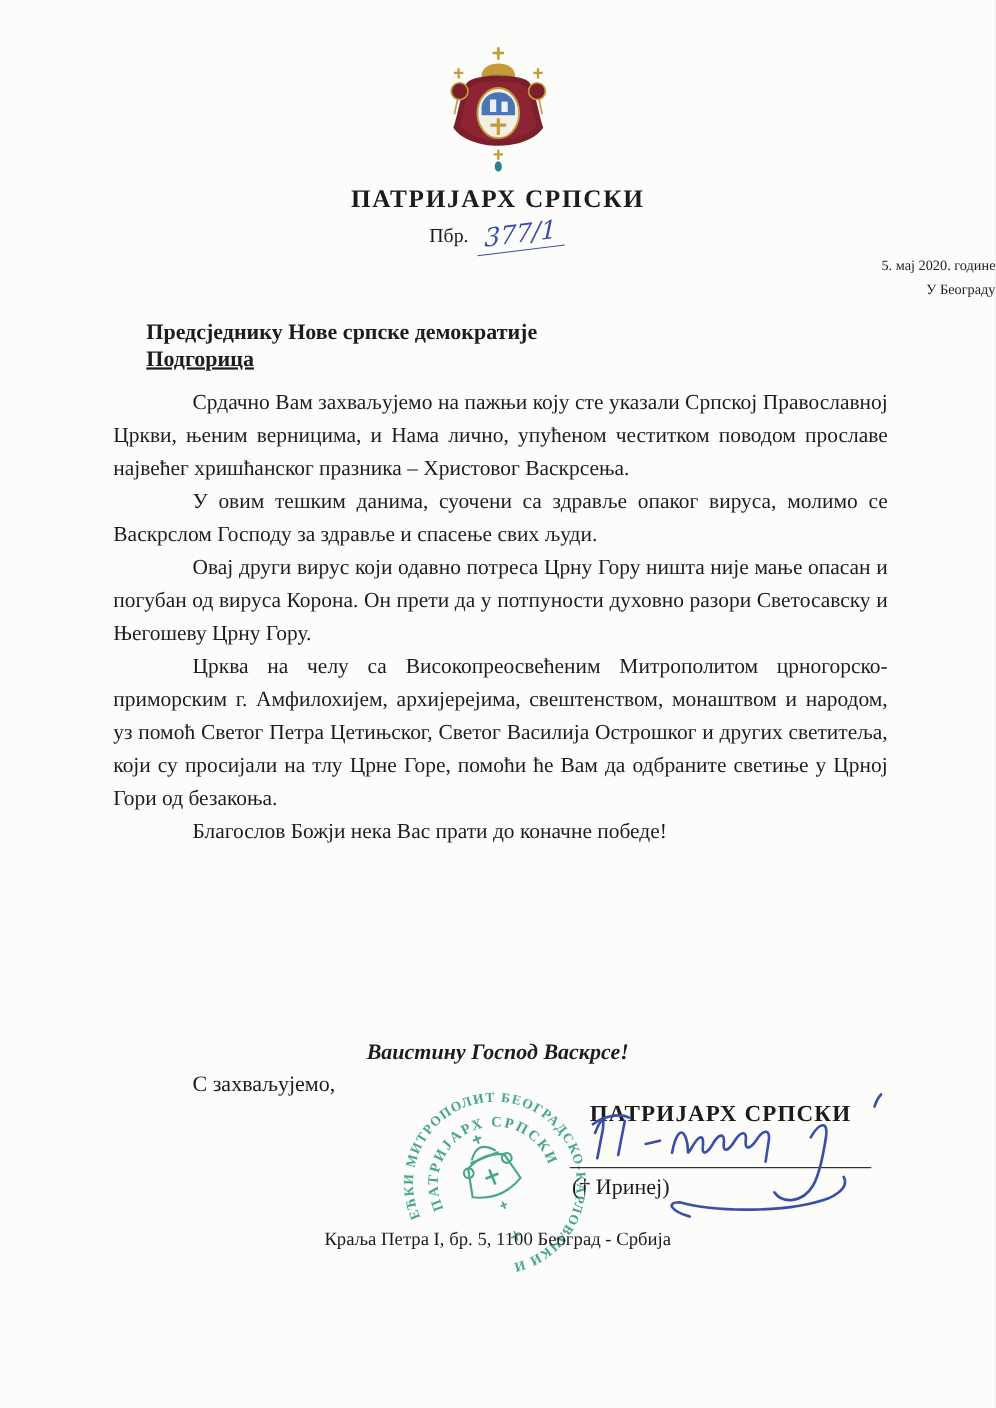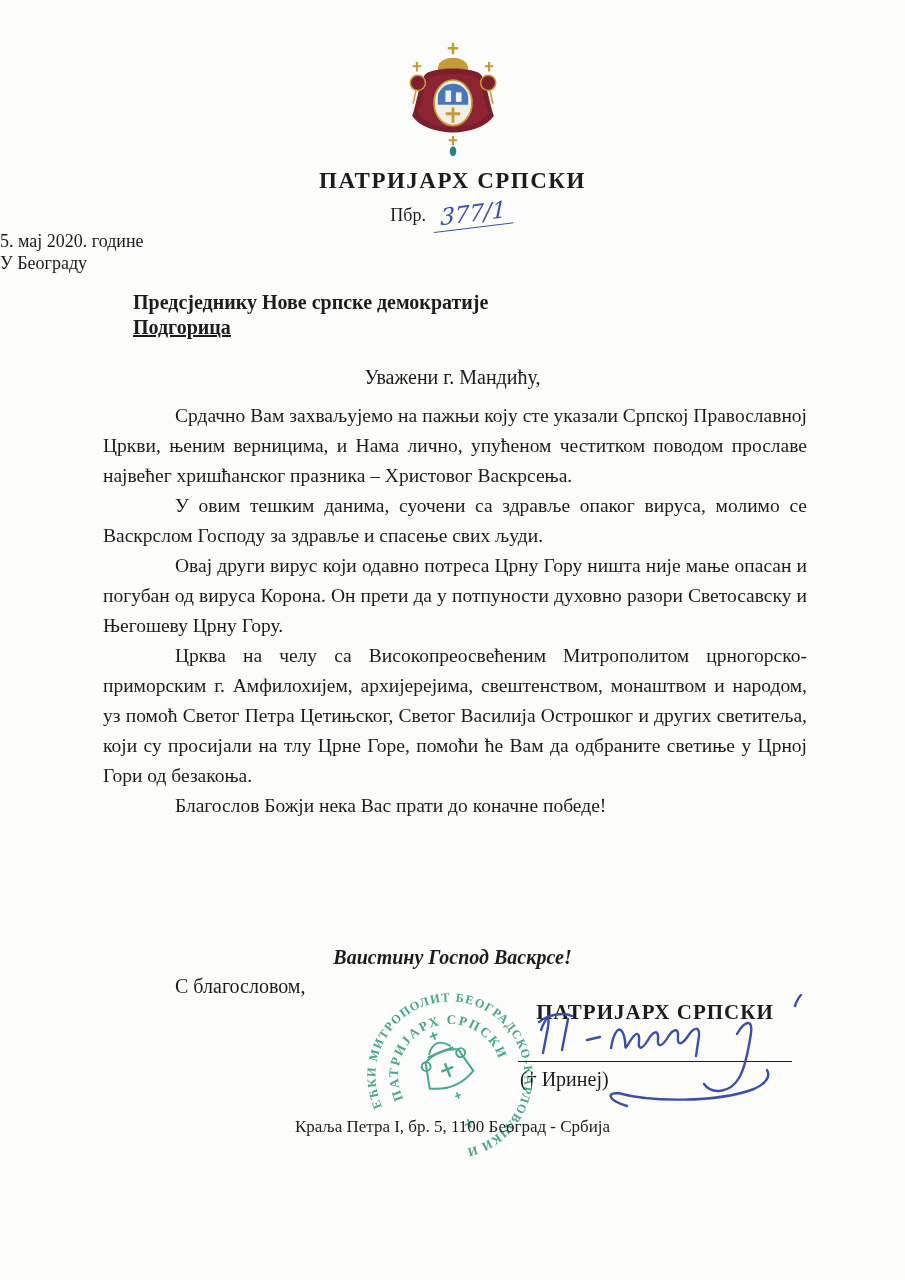--- a/index.html
+++ b/index.html
@@ -24,21 +24,21 @@
   .proto-num{
     display:inline-block;
     font-style:italic;font-size:23px;
     color:#3b4ea8;
     transform:rotate(-7deg) skewX(-8deg);
     border-bottom:1.6px solid #3b4ea8;
     padding:0 8px 1px 6px;
     margin-left:4px;
     font-family:"DejaVu Serif",serif;
   }
-  .lh-date,.lh-place{text-align:left;font-size:18px;line-height:22px;}
+  .lh-date,.lh-place{text-align:right;font-size:13px;line-height:22px;}
   
   .addressee{margin:16px 0 0 133px;font-weight:bold;font-size:20px;line-height:25px;}
   .addressee .underlined{text-decoration:underline;}
   
   .salutation{text-align:center;font-size:20px;margin-top:26px;}
   .body-text{margin:12px 98px 0 103px;}
   .body-text p{
     margin:0;font-size:19.5px;line-height:30px;
     text-align:justify;text-indent:72px;
   }
@@ -114,33 +114,32 @@
     <span class="proto-num">377/1</span>
   </div>
   <div class="lh-date">5. мај 2020. године</div>
   <div class="lh-place">У Београду</div>
 
   <div class="addressee">
     <div>Предсједнику Нове српске демократије</div>
     <div class="underlined">Подгорица</div>
   </div>
 
-  <div class="salutation">Уважени г. Мандићу,</div>
 
   <div class="body-text">
     <p>Срдачно Вам захваљујемо на пажњи коју сте указали Српској Православној Цркви, њеним верницима, и Нама лично, упућеном честитком поводом прославе највећег хришћанског празника – Христовог Васкрсења.</p>
     <p>У овим тешким данима, суочени са здравље опаког вируса, молимо се Васкрслом Господу за здравље и спасење свих људи.</p>
     <p>Овај други вирус који одавно потреса Црну Гору ништа није мање опасан и погубан од вируса Корона. Он прети да у потпуности духовно разори Светосавску и Његошеву Црну Гору.</p>
     <p>Црква на челу са Високопреосвећеним Митрополитом црногорско-приморским г. Амфилохијем, архијерејима, свештенством, монаштвом и народом, уз помоћ Светог Петра Цетињског, Светог Василија Острошког и других светитеља, који су просијали на тлу Црне Горе, помоћи ће Вам да одбраните светиње у Црној Гори од безакоња.</p>
     <p>Благослов Божји нека Вас прати до коначне победе!</p>
   </div>
 
   <div class="abs easter">Ваистину Господ Васкрсе!</div>
 
-  <div class="abs closing">С благословом,</div>
+  <div class="abs closing">С захваљујемо,</div>
 
   <svg class="abs stamp-svg" viewBox="0 0 200 200">
     <defs>
       <path id="outerRing" d="M100,100 m-76,0 a76,76 0 1,1 152,0 a76,76 0 1,1 -152,0"></path>
       <path id="innerRing" d="M100,100 m-53,0 a53,53 0 1,1 106,0 a53,53 0 1,1 -106,0"></path>
     </defs>
     <g fill="#2f9c7c">
       <text font-size="12.6" font-weight="bold" letter-spacing="1.2" font-family="Liberation Serif, serif" text-anchor="middle">
         <textPath href="#outerRing" startOffset="25%">АРХИЕПИСКОП ПЕЋКИ МИТРОПОЛИТ БЕОГРАДСКО-КАРЛОВАЧКИ И</textPath>
       </text>

